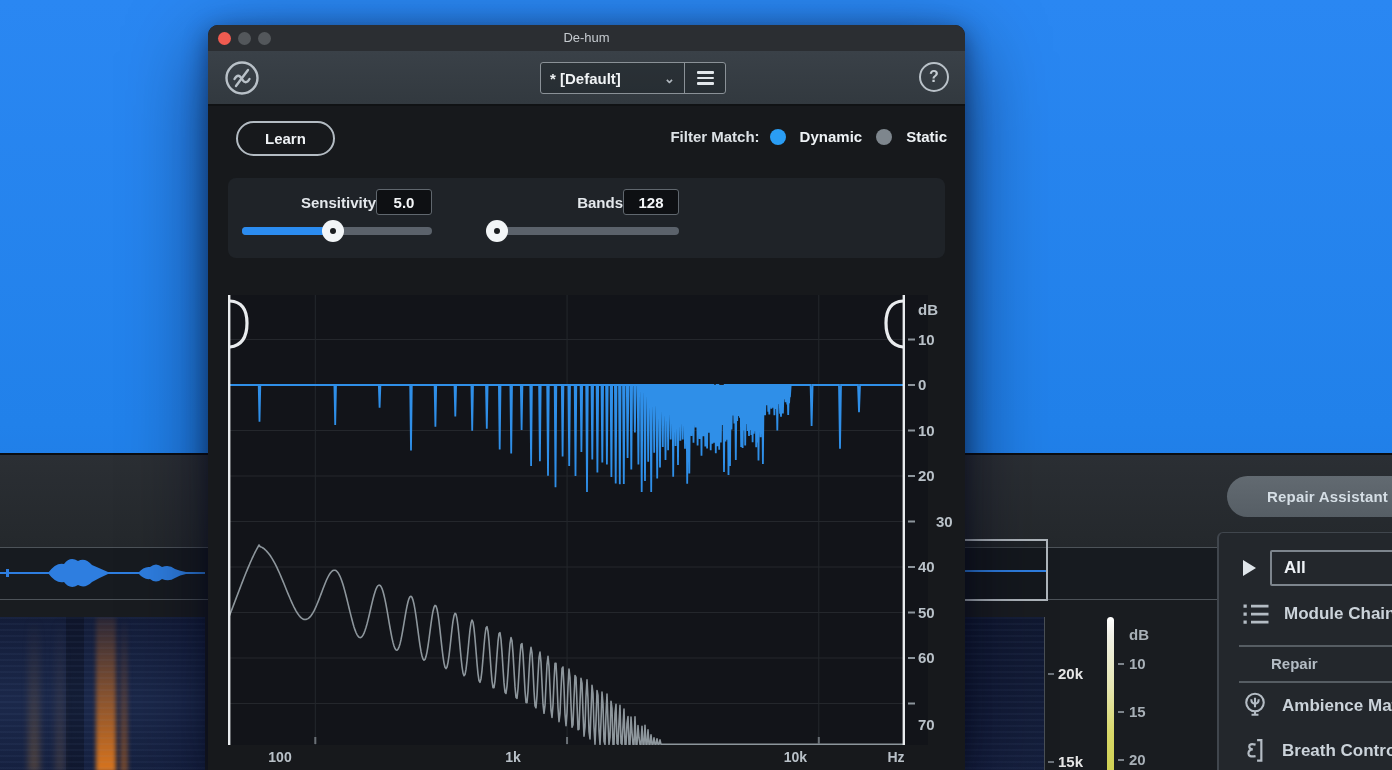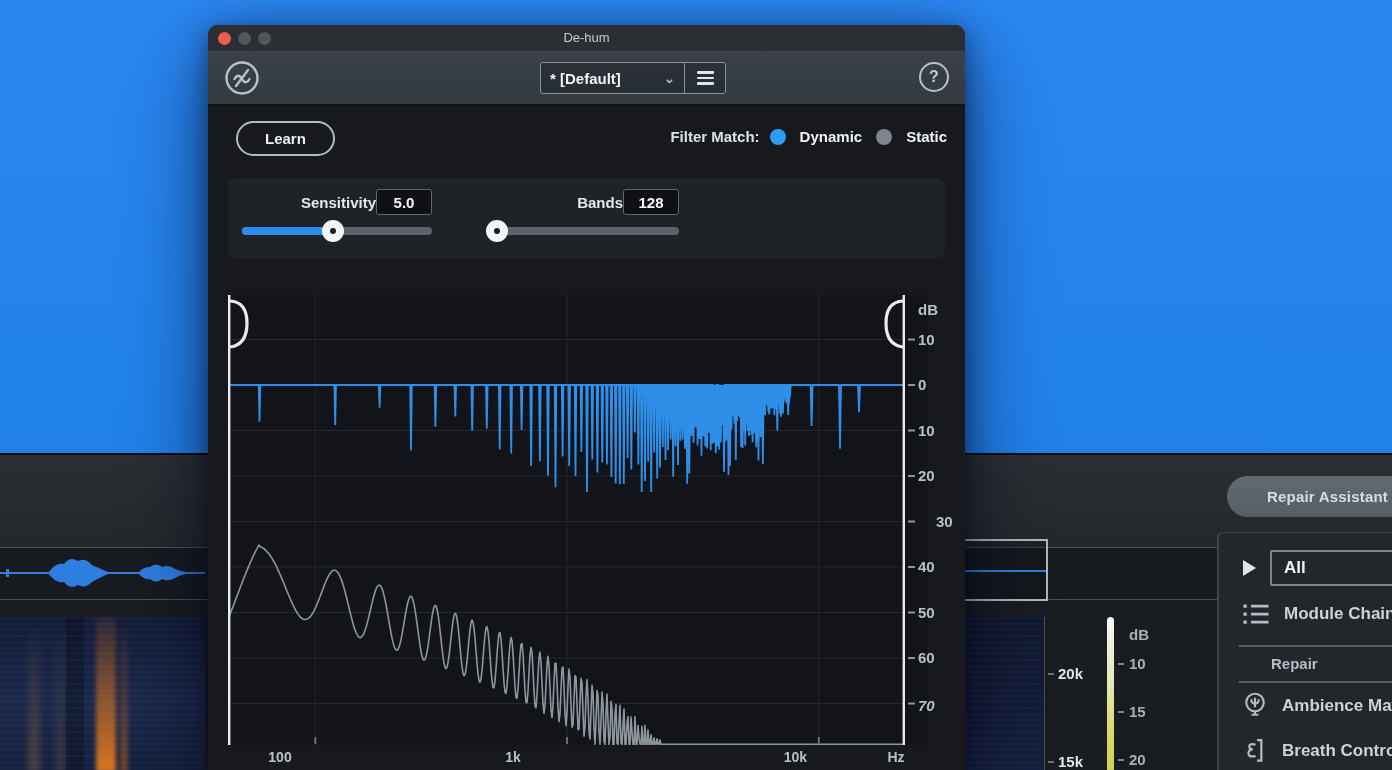--- a/index.html
+++ b/index.html
@@ -309,21 +309,21 @@
       <div id="db-axis">
           <div class="db-label" style="top: 6px;">dB</div>
           <div class="db-label" style="top: 35.5px;">10</div>
           <div class="db-label" style="top: 81px;">0</div>
           <div class="db-label" style="top: 126.5px;">10</div>
           <div class="db-label" style="top: 172px;">20</div>
           <div class="db-label" style="top: 217.5px; margin-left: 18px;">30</div>
           <div class="db-label" style="top: 263px;">40</div>
           <div class="db-label" style="top: 308.5px;">50</div>
           <div class="db-label" style="top: 354px;">60</div>
-          <div class="db-label" style="top: 402px; font-style: italic;">70</div>
+          <div class="db-label" style="top: 421px;">70</div>
         </div>
       <div id="x-axis">
           <div class="freq-label" style="left: 52px;">100</div>
           <div class="freq-label" style="left: 285.017px;">1k</div>
           <div class="freq-label" style="left: 567.326px;">10k</div>
         </div>
       <div class="freq-label" style="left:668px;">Hz</div>
     </div>
   </div>
 </div>

